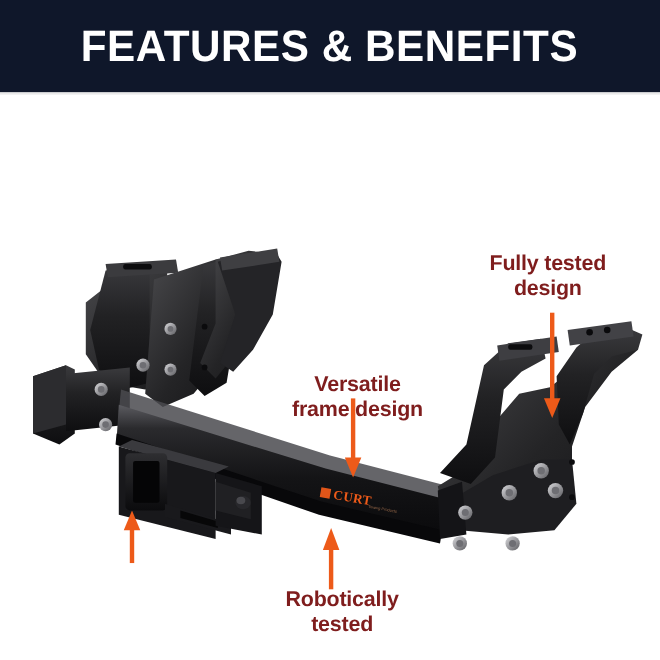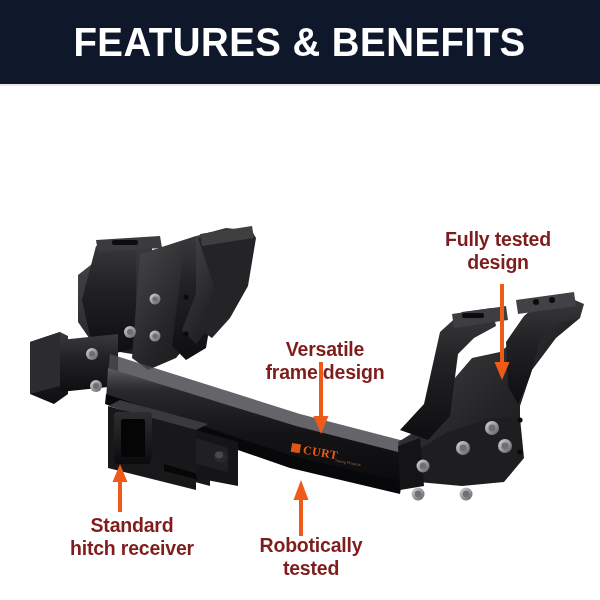--- a/index.html
+++ b/index.html
@@ -301,20 +301,18 @@
       <rect x="6" y="18" width="4" height="38" fill="#ED5A19"></rect>
       <polygon points="8,0 0.5,20 15.5,20" fill="#ED5A19"></polygon>
     </svg>
 
     <div class="callout-label" id="label-fully-tested">Fully tested
 design</div>
 
     <div class="callout-label" id="label-versatile">Versatile
 frame design</div>
 
-    <div class="callout-label" id="label-standard">Standard
-hitch receiver</div>
 
     <div class="callout-label" id="label-robotically">Robotically
 tested</div>
 
   </div>
 </div>
 
 </body></html>

